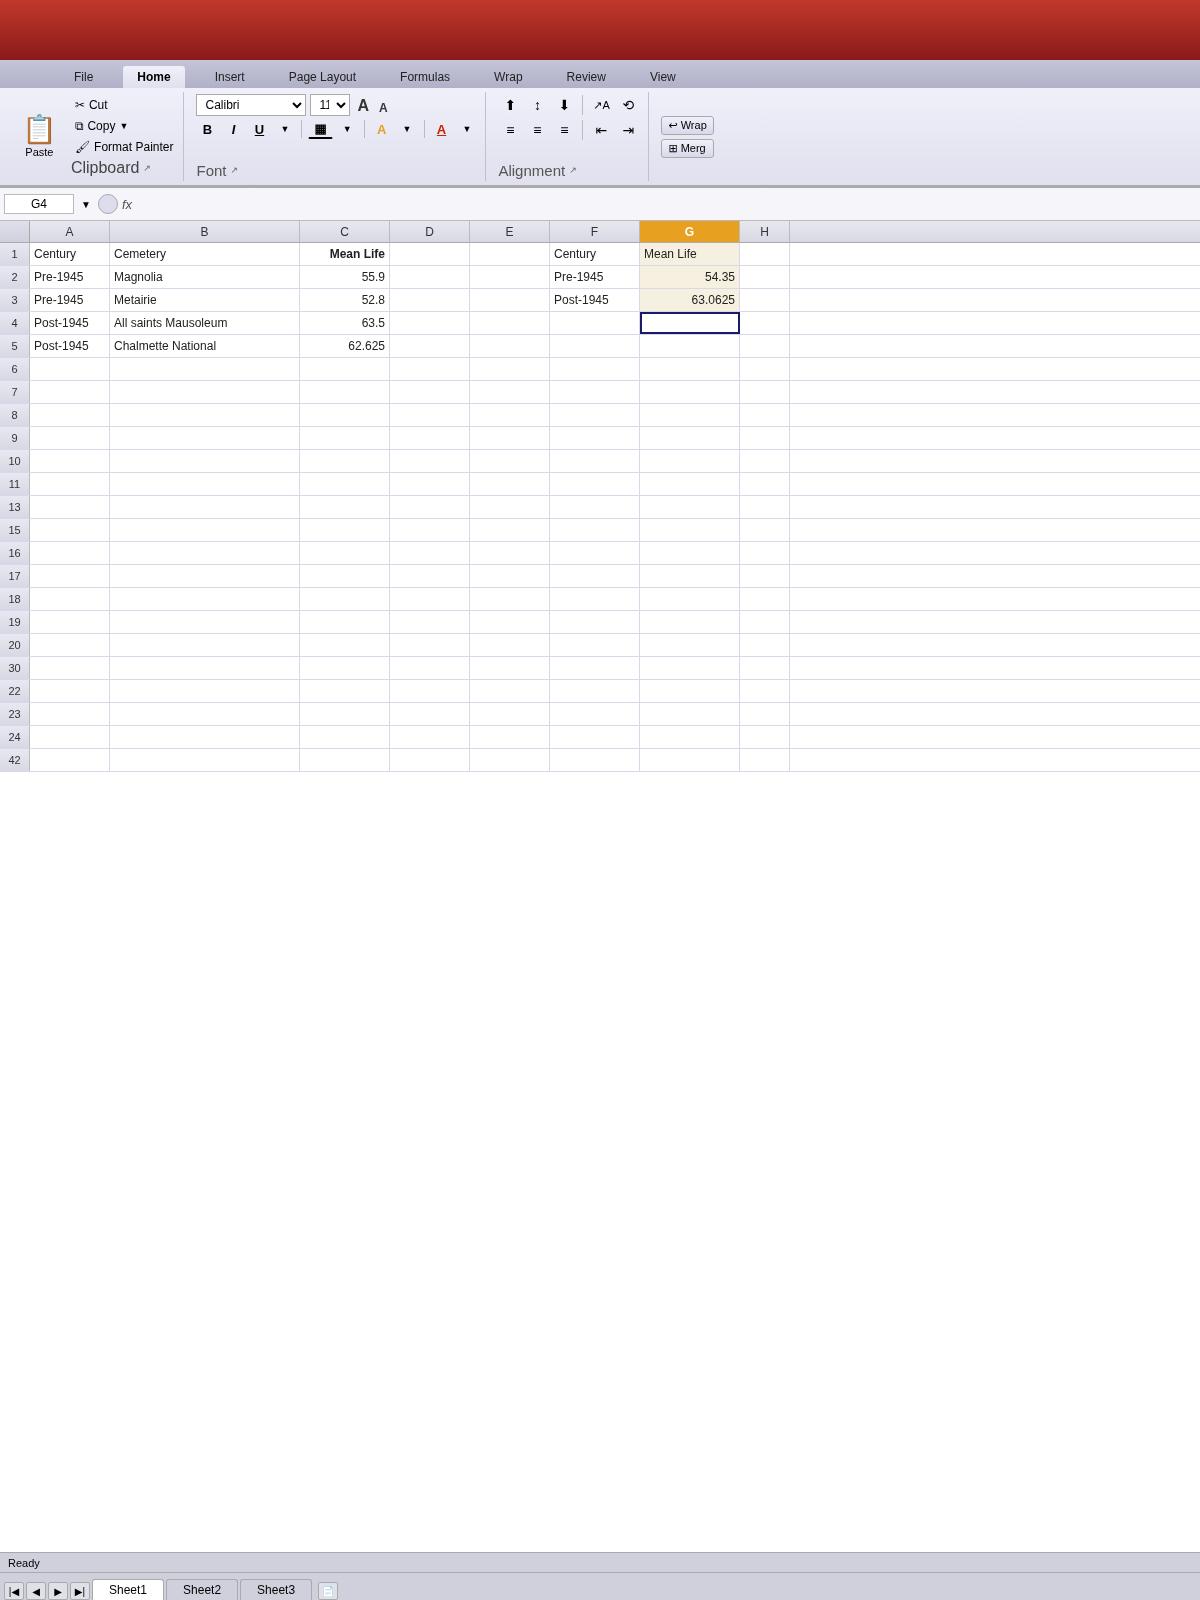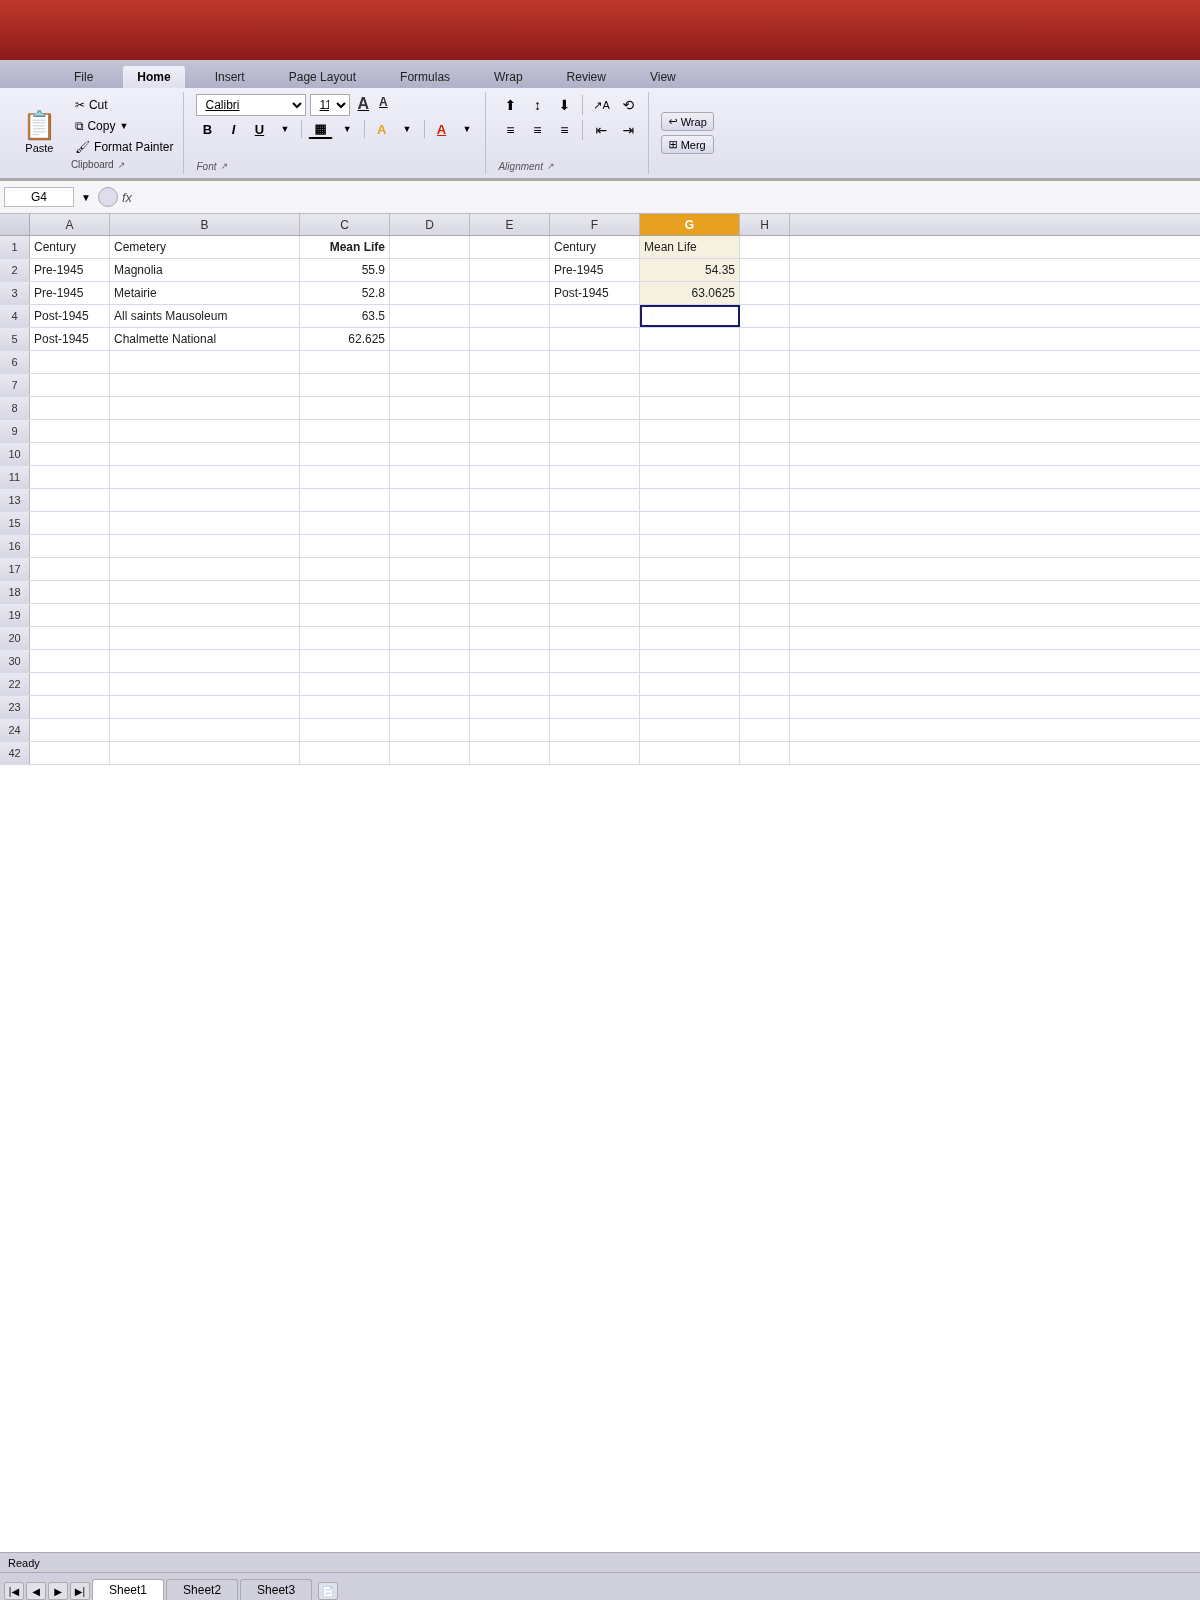--- a/index.html
+++ b/index.html
@@ -102,39 +102,38 @@
       align-items: center;
       gap: 4px;
       cursor: pointer;
       padding: 2px 4px;
       border-radius: 2px;
       font-size: 12px;
       white-space: nowrap;
     }
 
     .clipboard-label {
-      font-size: 10px;
+      font-size: 16px;
       color: #444;
     }
 
     
     .font-group {
       display: flex;
       flex-direction: column;
       padding: 2px 8px;
       border-right: 1px solid #c0c0d0;
       gap: 3px;
       min-width: 180px;
     }
 
     .font-top-row {
       display: flex;
       gap: 4px;
-      align-items: flex-start;
-      text-decoration: underline;
+      align-items: flex-end;
     }
 
     .font-name-select {
       background: white;
       border: 1px solid #aaa;
       padding: 2px 4px;
       font-size: 12px;
       width: 110px;
       cursor: pointer;
     }
@@ -449,25 +448,24 @@
       gap: 3px;
     }
 
     .expand-icon {
       font-size: 9px;
       color: #666;
     }
 
     
     .ribbon-section-label {
-      font-size: 10px;
+      font-size: 15px;
       color: #555;
       text-align: left;
       padding-top: 2px;
-      font-style: italic;
     }
   </style>
 </head>
 <body>
 
 <div class="title-bar">
 </div>
 
 <div class="ribbon">
   <div class="ribbon-tabs">

